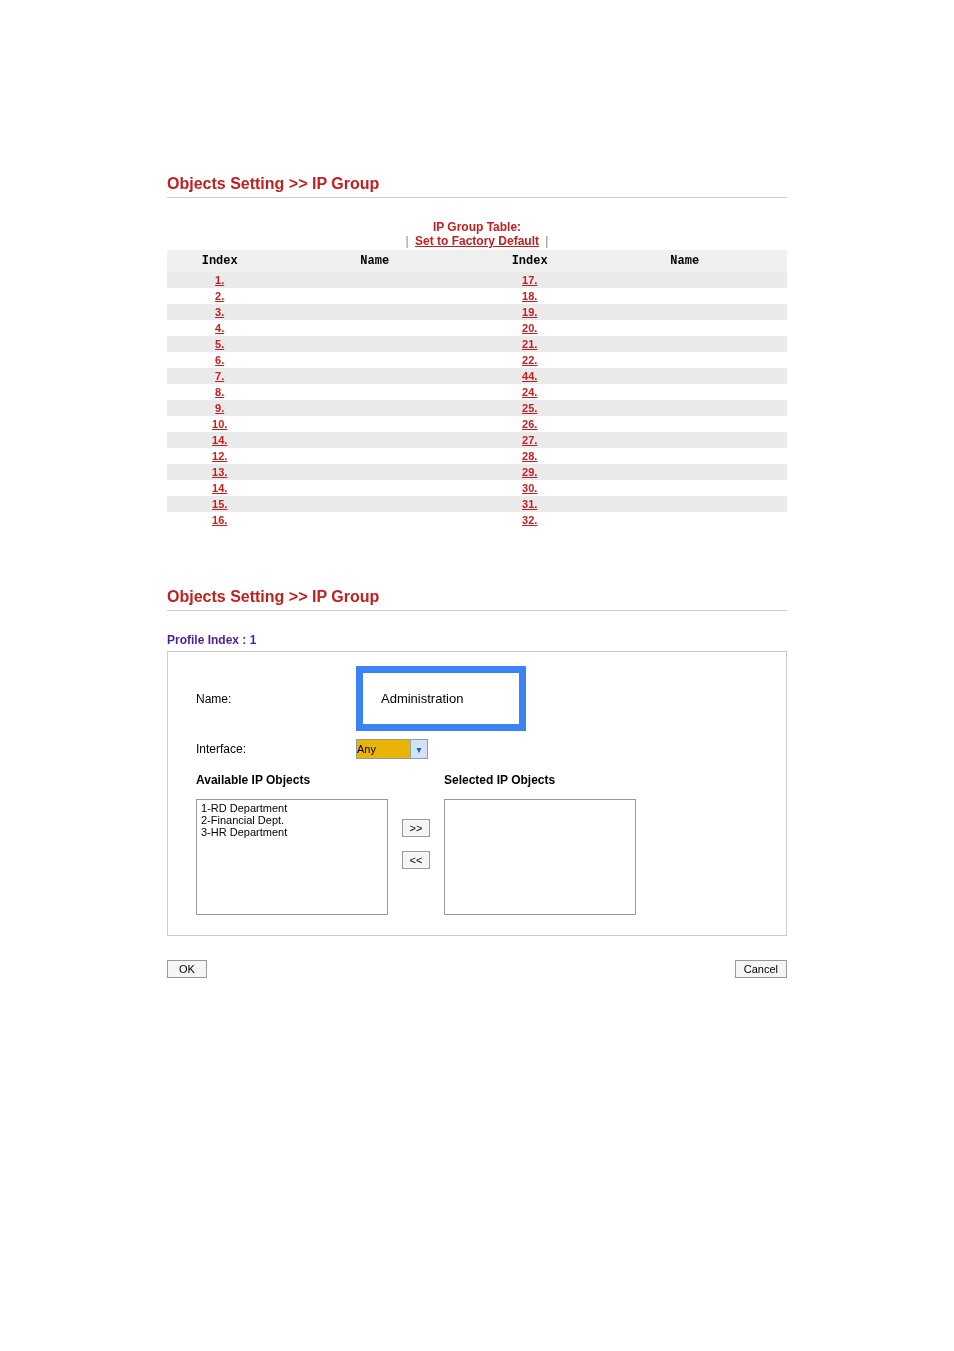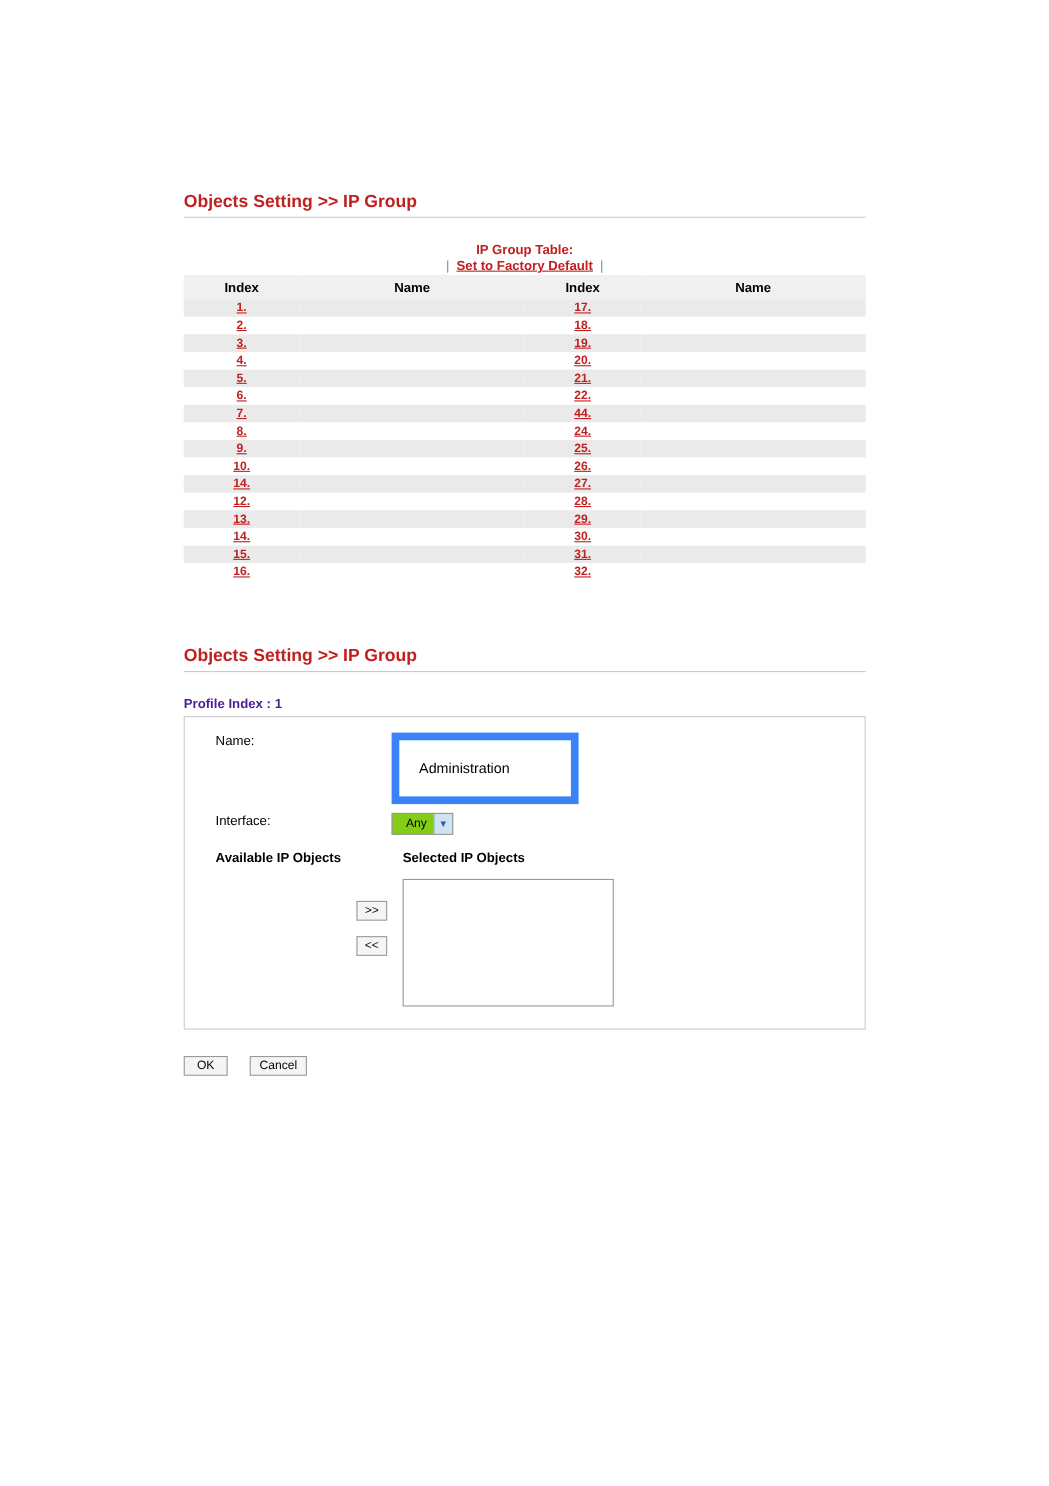--- a/index.html
+++ b/index.html
@@ -50,20 +50,21 @@
       width: 100%;
       border-collapse: collapse;
       margin-top: 2px;
     }
     .grid th {
       background: #f0f0f0;
       font-weight: bold;
       font-size: 12px;
       padding: 4px 0;
       text-align: center;
+      font-family: Liberation Mono, monospace;
     }
     .grid td {
       text-align: center;
       padding: 2px 0;
       font-size: 11px;
     }
     .grid tr.odd td {
       background: #eaeaea;
     }
     .grid tr.even td {
@@ -80,40 +81,42 @@
       font-weight: bold;
       font-size: 12px;
       margin: 22px 0 4px 0;
     }
     .profile-box {
       border: 1px solid #ccc;
       padding: 14px 28px 20px 28px;
     }
     .form-row {
       display: flex;
+      align-items: center;
       margin-bottom: 8px;
     }
     .form-row label {
       width: 160px;
       font-size: 12px;
     }
     .text-input {
       font-size: 13px;
       padding: 18px;
       width: 120px;
       border: 7px solid #3b82f6;
     }
     .select-wrap {
       display: flex;
       align-items: center;
       border: 1px solid #999;
-      background: #84cc16;
+      background: #eab308;
       font-size: 11px;
-      padding-left: 12px;
+      padding-left: 0;
       height: 18px;
+      gap: 28px;
     }
     .select-arrow {
       background: #cfe3f5;
       border-left: 1px solid #8aa;
       width: 16px;
       height: 100%;
       display: flex;
       align-items: center;
       justify-content: center;
       margin-left: 6px;
@@ -161,21 +164,21 @@
       min-width: 40px;
       text-align: center;
     }
     .arrow-btn {
       width: 28px;
       min-width: 28px;
       padding: 2px 4px;
     }
     .actions {
       display: flex;
-      justify-content: flex-start;
+      justify-content: space-between;
       gap: 20px;
       margin-top: 24px;
     }
   </style>
 </head>
 <body>
 
 <div class="page">
 
   <div class="section">
@@ -314,20 +317,25 @@
         <label>Interface:</label>
         <div class="select-wrap">
           <span>Any</span>
           <span class="select-arrow">▾</span>
         </div>
       </div>
 
       <div class="lists-row">
         <div class="list-col">
           <div class="list-title">Available IP Objects</div>
+          <div class="listbox" id="available-list">
+              <div class="list-item">1-RD Department</div>
+              <div class="list-item">2-Financial Dept.</div>
+              <div class="list-item">3-HR Department</div>
+            </div>
         </div>
         <div class="arrow-col">
           <button class="btn arrow-btn">&gt;&gt;</button>
           <button class="btn arrow-btn">&lt;&lt;</button>
         </div>
         <div class="list-col">
           <div class="list-title">Selected IP Objects</div>
           <div class="listbox" id="selected-list"></div>
         </div>
       </div>

